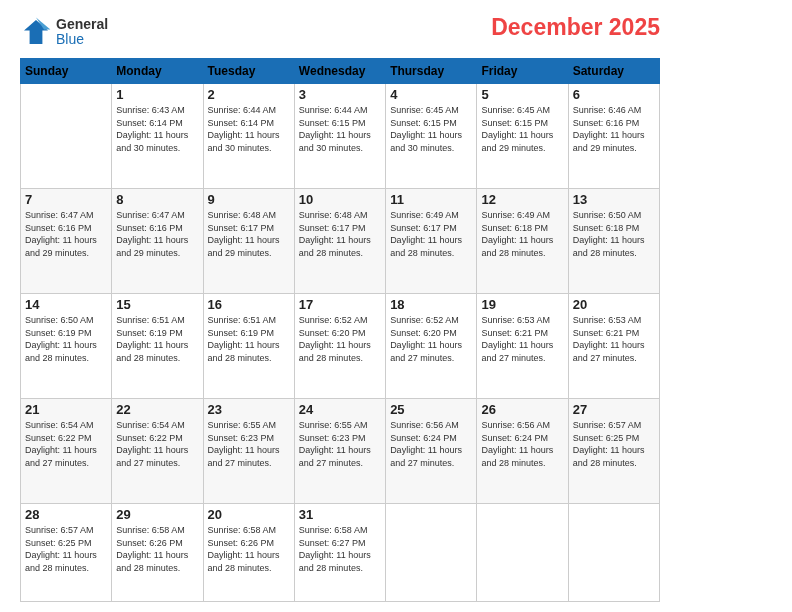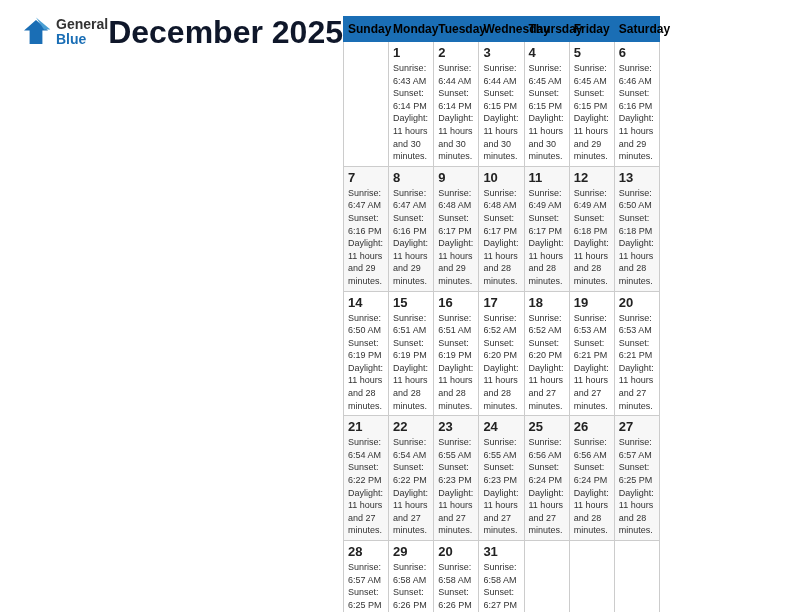--- a/index.html
+++ b/index.html
@@ -8,21 +8,21 @@
       background: #fff;
       width: 792px;
       height: 612px;
       overflow: hidden;
     }
     .page {
       width: 680px;
       height: 612px;
       padding: 16px 20px 10px 20px;
       display: flex;
-      flex-direction: row;
+      flex-direction: column;
     }
     .header {
       display: flex;
       justify-content: space-between;
       align-items: flex-start;
       margin-bottom: 10px;
     }
     .logo {
       display: flex;
       align-items: center;
@@ -33,34 +33,34 @@
       flex-direction: column;
       line-height: 1.1;
     }
     .logo-general {
       font-size: 14px;
       font-weight: bold;
       color: #333;
     }
     .logo-blue {
       font-size: 14px;
-      font-weight: bold;
+      font-weight: normal;
       color: #1a6eb5;
     }
     .logo-icon {
       width: 32px;
       height: 32px;
     }
     .title-area {
       text-align: right;
     }
     .month-title {
-      font-size: 32px;
+      font-size: 23px;
       font-weight: bold;
-      color: #0f172a;
+      color: #ef4444;
       line-height: 1;
     }
     .location {
       font-size: 14px;
       color: #555;
       margin-top: 2px;
     }
     .calendar {
       flex: 1;
       border: 1px solid #ccc;

